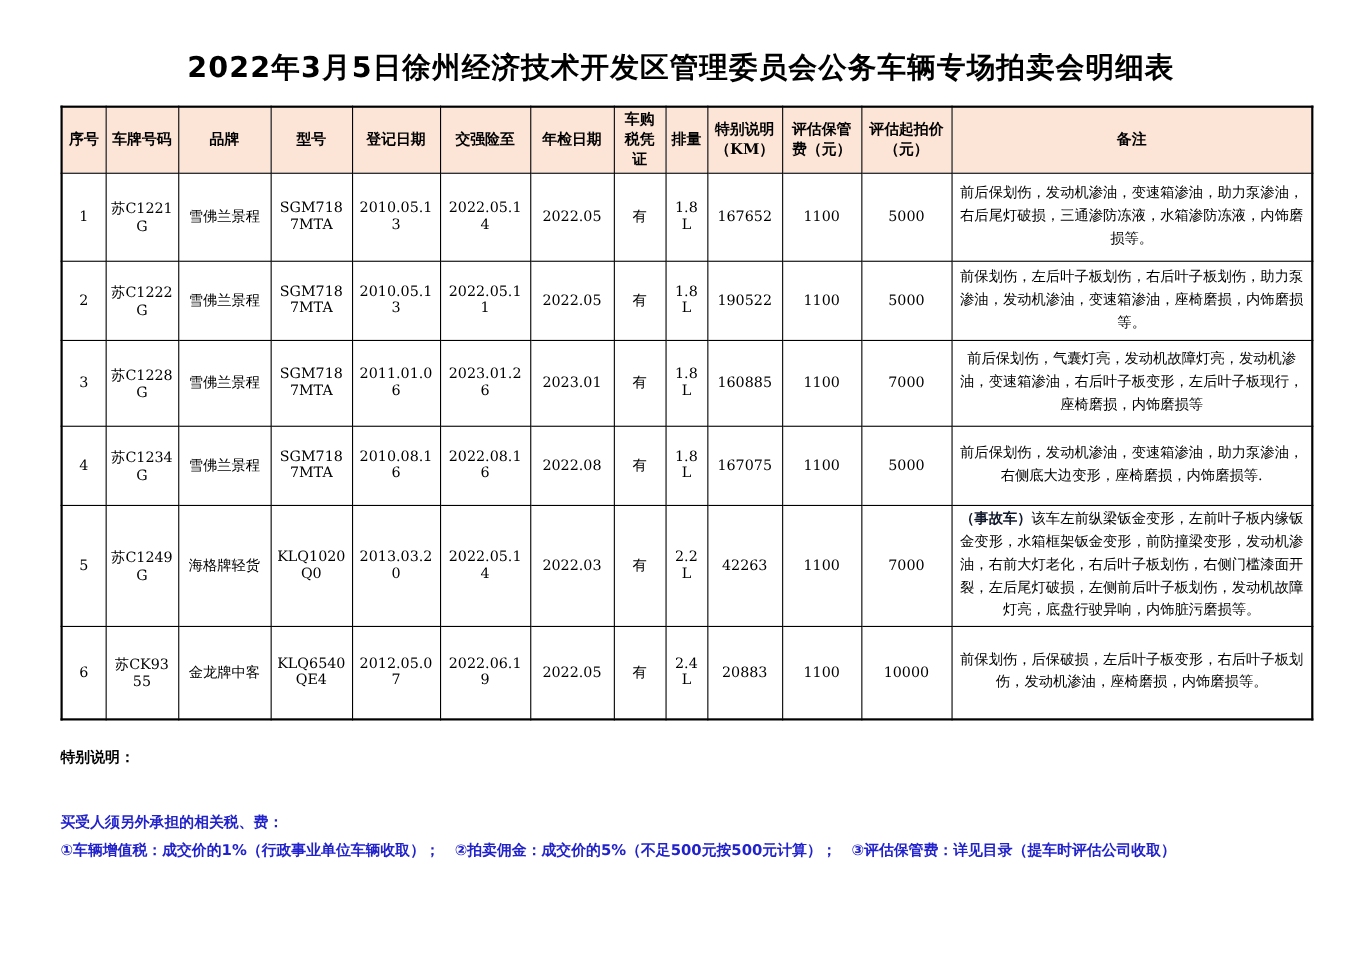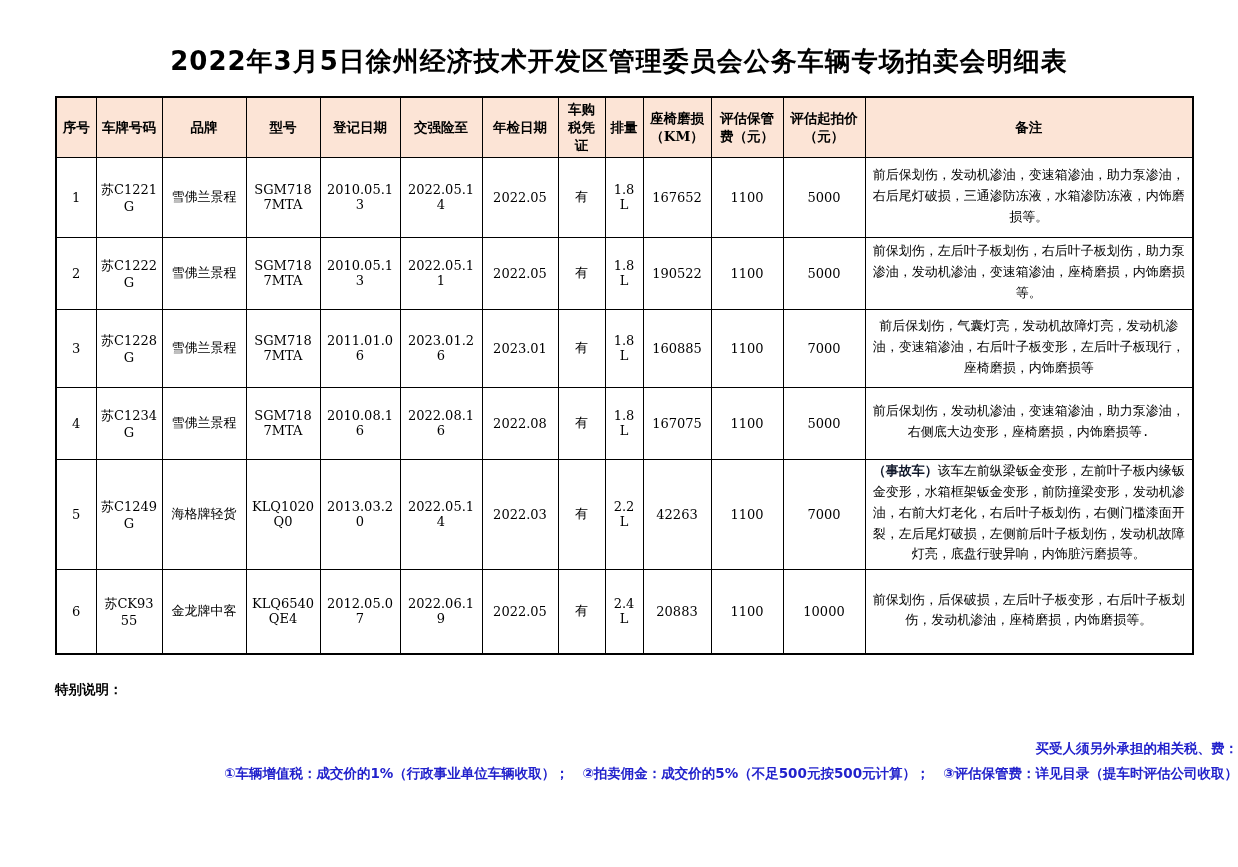--- a/index.html
+++ b/index.html
@@ -49,21 +49,20 @@
   tr.r2{height:72px;}
   tr.r3{height:78px;}
   tr.r4{height:72px;}
   tr.r5{height:110px;}
   tr.r6{height:85px;}
   td.remark{
     text-align:left;
     padding:4px 7px;
     font-size:12.5px;
     line-height:1.6;
-    font-family:Liberation Mono, monospace;
   }
   .accident{
     color:#0f172a;
     font-weight:bold;
   }
   .notes{
     margin:24px 0 0 55px;
     font-family:"DejaVu Sans","Liberation Sans",sans-serif;
   }
   .special-title, .special-text{
@@ -72,21 +71,20 @@
     font-size:13.5px;
     line-height:1.5;
     margin:0;
   }
   .fees{
     margin-top:38px;
     color:#2222cc;
     font-weight:bold;
     font-size:13.5px;
     line-height:1.65;
-    text-align:right;
   }
   .fees p{margin:0 0 2px 0;}
 </style>
 </head>
 <body>
 
 <div class="page">
 
   <h1 class="doc-title">2022年3月5日徐州经济技术开发区管理委员会公务车辆专场拍卖会明细表</h1>
 
@@ -110,21 +108,21 @@
       <tr class="r-head">
         <th>序号</th>
         <th>车牌号码</th>
         <th>品牌</th>
         <th>型号</th>
         <th>登记日期</th>
         <th>交强险至</th>
         <th>年检日期</th>
         <th>车购税凭证</th>
         <th>排量</th>
-        <th>座椅磨损（KM）</th>
+        <th>特别说明（KM）</th>
         <th>评估保管费（元）</th>
         <th>评估起拍价（元）</th>
         <th>备注</th>
       </tr>
     </thead>
     <tbody>
       <tr class="r1">
         <td>1</td>
         <td>苏C1221G</td>
         <td>雪佛兰景程</td>

